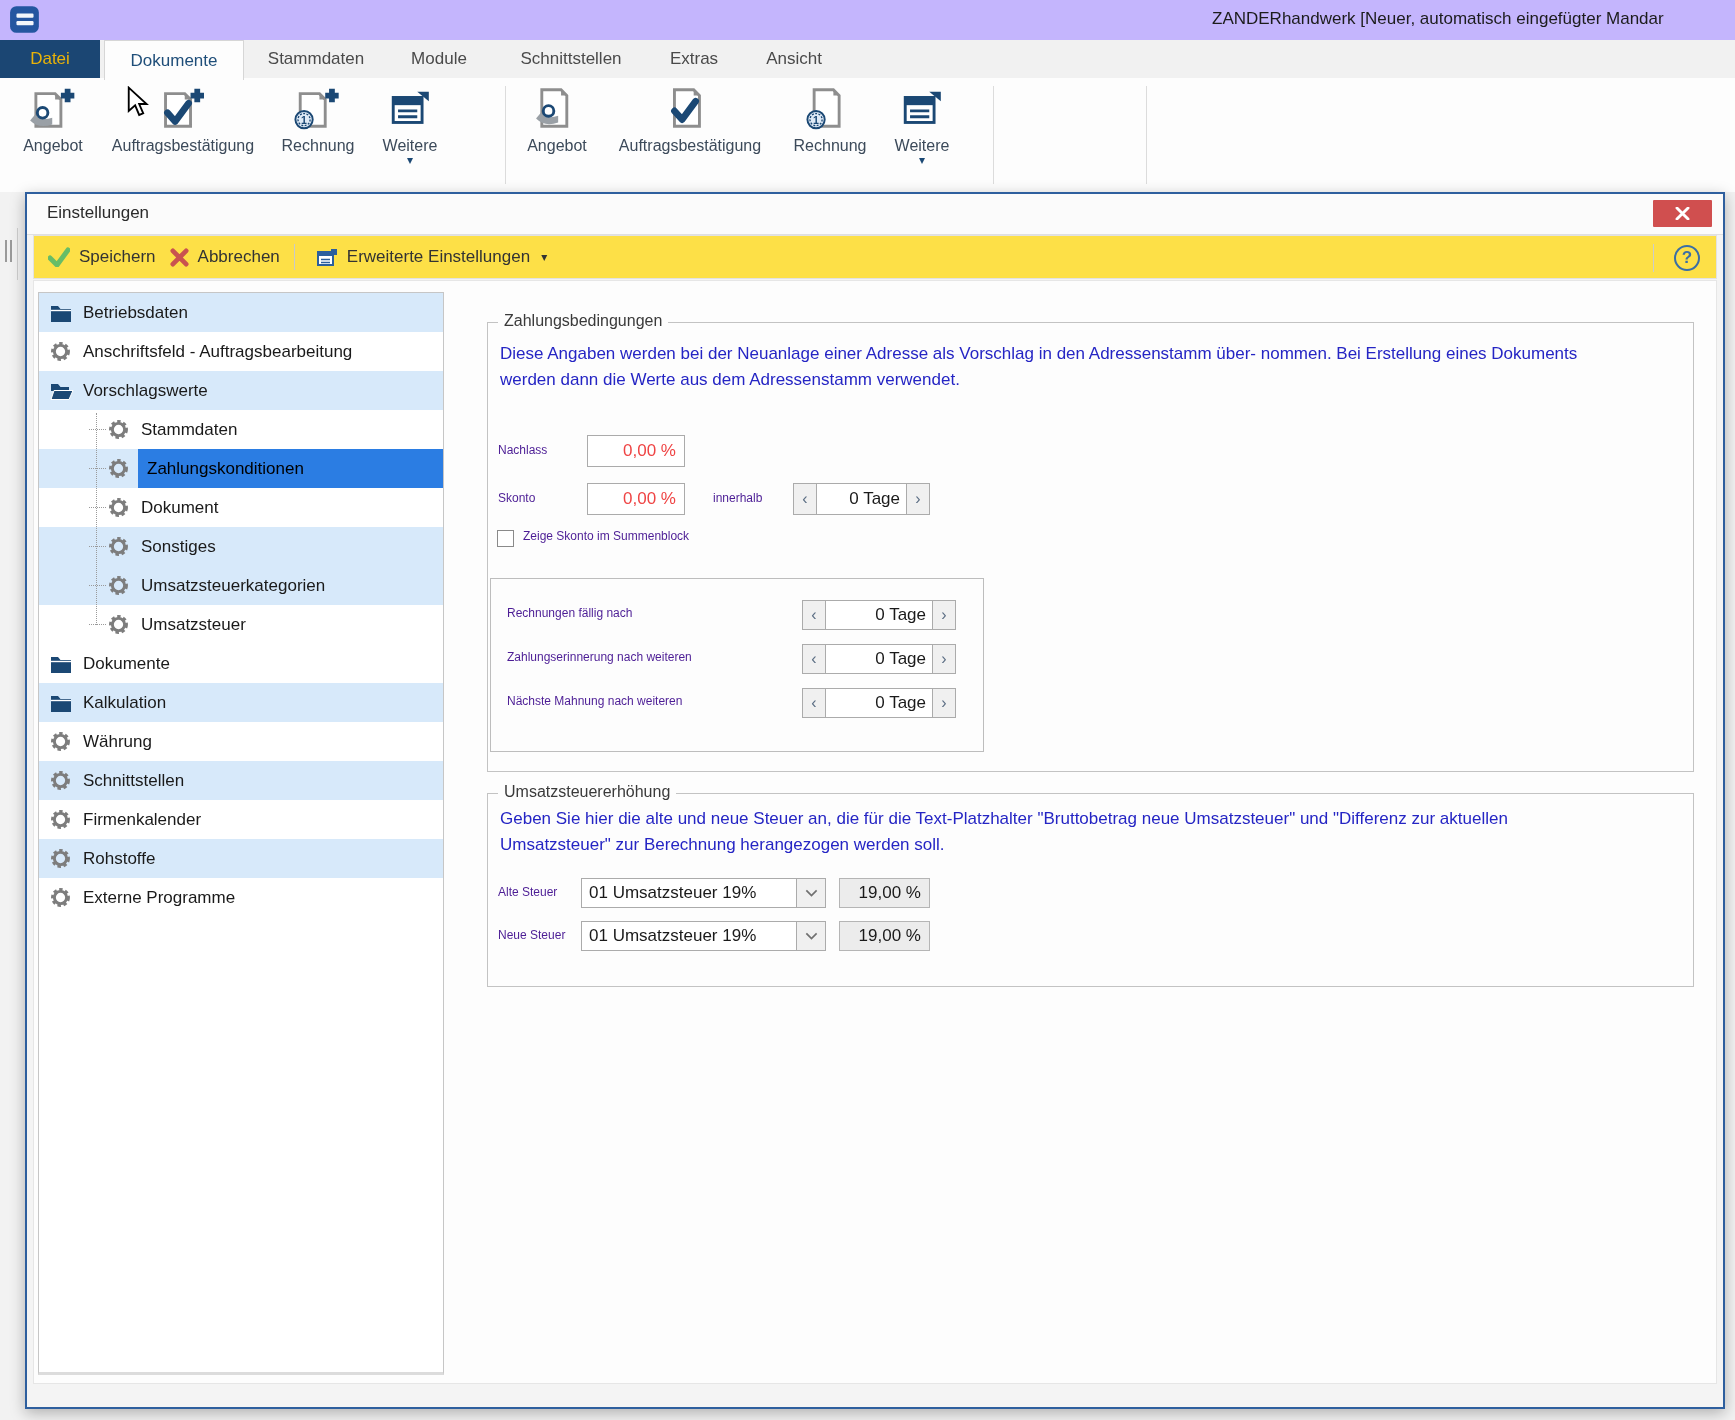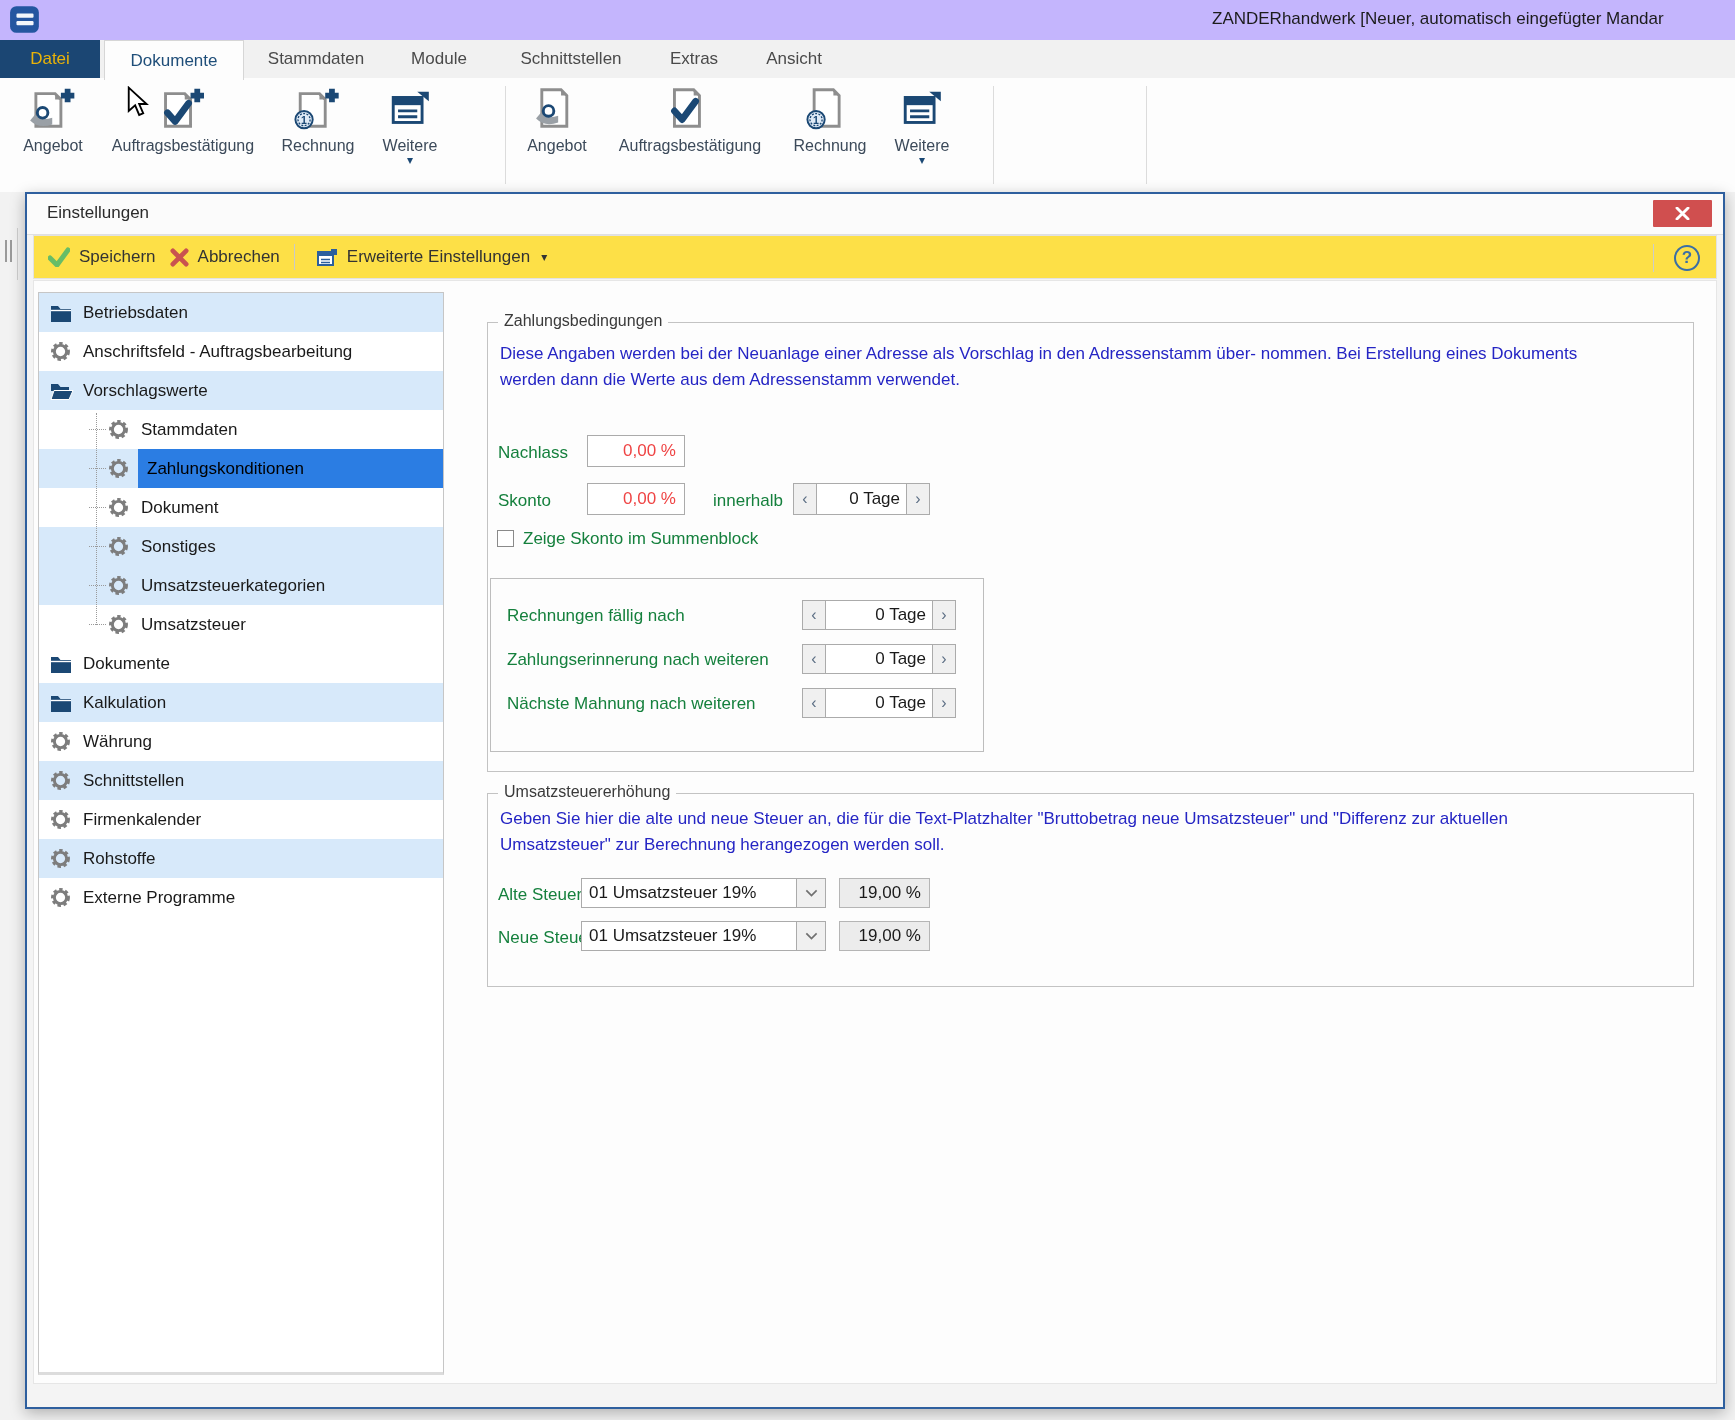--- a/index.html
+++ b/index.html
@@ -50,21 +50,21 @@
   .srow.ind .ic{margin-left:69px;}
   .slabel{margin-left:9px;white-space:nowrap;}
   .slabel.sel{background:#2b7de3;color:#000;flex:1;height:100%;display:flex;align-items:center;
               padding-left:9px;margin-left:6px;}
   .stub{position:absolute;left:50px;top:19px;width:17px;border-top:1px dotted #9a9a9a;}
   .tree-v{position:absolute;left:57px;top:120px;height:212px;border-left:1px dotted #9a9a9a;}
   
   .gbox{position:absolute;border:1px solid #c3c3c3;}
   .gleg{position:absolute;top:-11px;left:10px;background:#fdfdfd;padding:0 6px;font-size:16px;color:#3a3a3a;}
   .desc{position:absolute;font-size:17px;line-height:26px;color:#2525c4;}
-  .flabel{position:absolute;font-size:17px;color:#15803d;white-space:nowrap;text-align:right;}
+  .flabel{position:absolute;font-size:12px;color:#4c1d95;white-space:nowrap;text-align:right;}
   .finput{position:absolute;height:32px;border:1px solid #ababab;background:#fff;text-align:right;
           padding:0 8px;box-sizing:border-box;font:17px "Liberation Sans",sans-serif;color:#ef4444;}
   .spin{position:absolute;height:32px;display:flex;border:1px solid #ababab;background:#fff;box-sizing:border-box;}
   .spin .sb{width:22px;border:none;background:#f0f0f0;color:#5d6f85;font-size:16px;
             display:flex;align-items:center;justify-content:center;font-family:"Liberation Sans",sans-serif;}
   .spin .sb.l{border-right:1px solid #ababab;}
   .spin .sb.r{border-left:1px solid #ababab;}
   .spin .sval{flex:1;display:flex;align-items:center;justify-content:flex-end;padding-right:6px;font-size:17px;}
   .cbox{position:absolute;width:17px;height:17px;border:1px solid #8a8a8a;background:#fff;box-sizing:border-box;}
   .ibox{position:absolute;border:1px solid #bdbdbd;}

